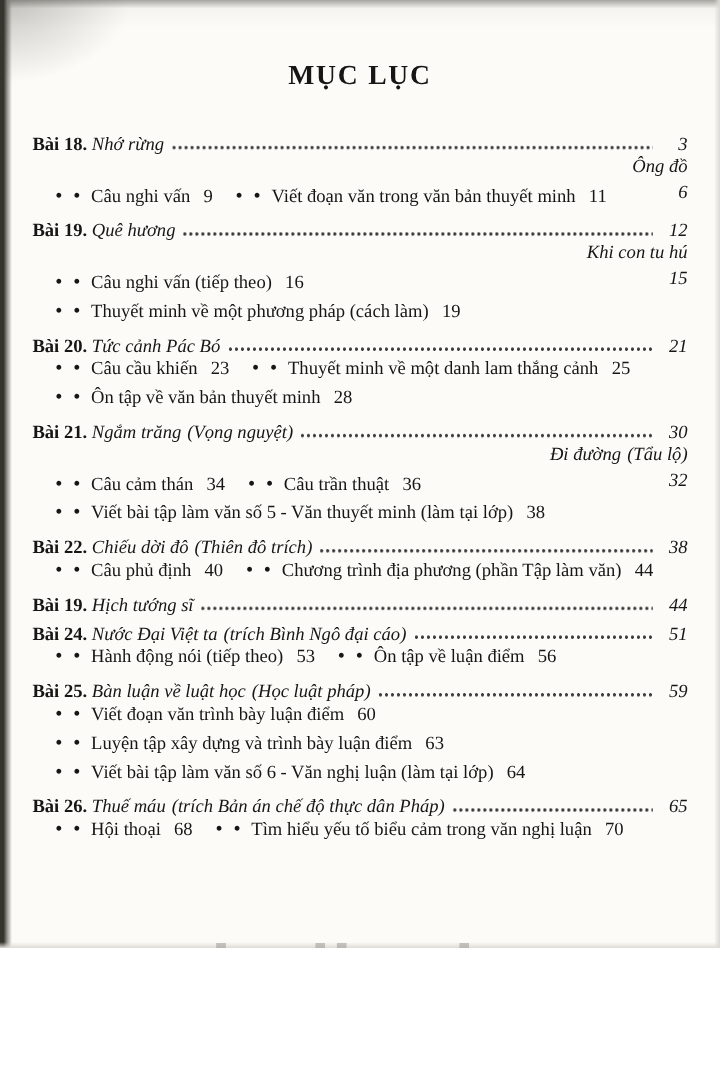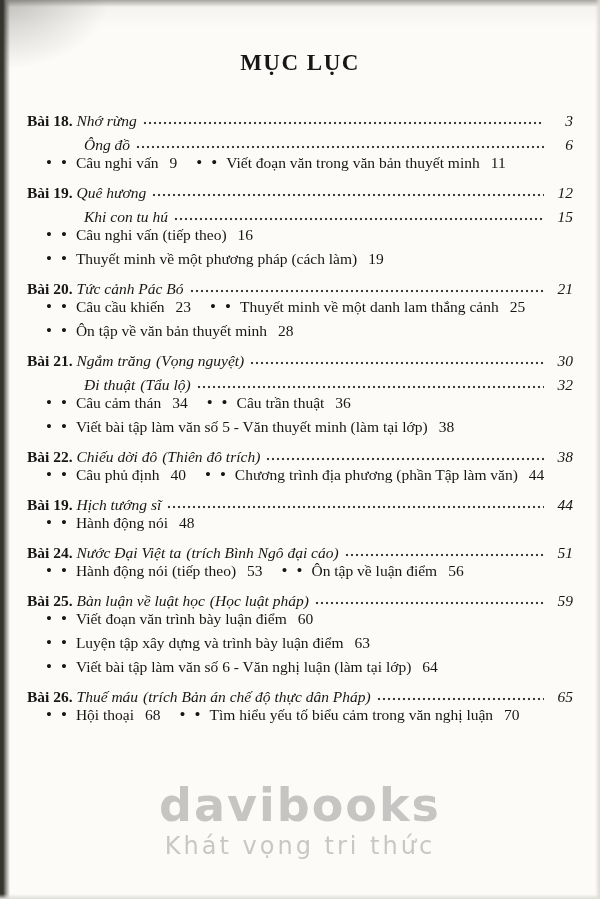--- a/index.html
+++ b/index.html
@@ -1,17 +1,17 @@
 <!DOCTYPE html>
 <html><head>
 <meta charset="utf-8">
 <style>
   html,body{margin:0;padding:0;background:#ffffff;}
   .photo{
-    position:relative;width:600px;height:899px;overflow:hidden;
+    position:relative;width:600px;height:790px;overflow:hidden;
     background:linear-gradient(180deg,#f1f0ec 0%,#fcfbf8 3%,#fcfbf8 100%);
     font-family:"Liberation Serif","DejaVu Serif",serif;
     color:#161616;
   }
   
   .edge-left{position:absolute;left:0;top:0;bottom:0;width:10px;
     background:linear-gradient(90deg,#35342f 0%,#35342f 30%,#97958e 60%,rgba(250,250,246,0) 100%);}
   .edge-top{position:absolute;top:0;left:0;right:0;height:7px;
     background:linear-gradient(180deg,#a7a5a0 0%,rgba(250,250,246,0) 100%);}
   .edge-right{position:absolute;right:0;top:0;bottom:0;width:5px;
@@ -26,21 +26,21 @@
     text-align:center;font-size:23px;font-weight:bold;letter-spacing:1.5px;
   }
 
   .toc{position:absolute;top:106px;left:27px;right:27px;}
   .row{display:flex;align-items:flex-end;height:24px;font-size:15.5px;white-space:nowrap;}
   .text{flex:0 0 auto;display:inline-flex;align-items:baseline;}
   .label{font-weight:bold;}
   .title{font-weight:normal;font-style:italic;}
   .sub{font-style:italic;margin-left:5px;}
   .plain{font-style:normal;}
-  .row.reading{padding-left:57px;}
+  .row.reading{padding-left:57px;flex-direction:column;}
   .row.bullet{padding-left:19px;}
   .bullet{display:inline-block;}
   .bullet::before{content:"\2022";font-size:17px;line-height:1;margin-right:9px;}
   .leader{
     flex:1 1 auto;min-width:12px;height:6px;margin:0 5px 4px 6px;
     background-image:radial-gradient(circle at 2px 3px,#3c3c3c 1.1px,rgba(0,0,0,0) 1.6px);
     background-size:5px 6px;background-repeat:repeat-x;background-position:left bottom;
   }
   .pagenum{flex:0 0 auto;min-width:24px;text-align:right;}
   .row.lesson .pagenum,.row.reading .pagenum{font-style:italic;}
@@ -110,21 +110,21 @@
           <span class="plain">Thuyết minh về một danh lam thắng cảnh</span>
         </span><span class="leader"></span><span class="pagenum">25</span></div><div class="row bullet"><span class="text">
           <span class="bullet"></span>
           <span class="plain">Ôn tập về văn bản thuyết minh</span>
         </span><span class="leader"></span><span class="pagenum">28</span></div><div class="row lesson">
         <span class="text"><span class="label">Bài 21.</span>&nbsp;<span class="title">Ngắm trăng</span><span class="sub">(Vọng nguyệt)</span></span>
         <span class="leader"></span>
         <span class="pagenum">30</span>
       </div><div class="row reading">
         <span class="text">
-          <span class="title">Đi thuật</span>
+          <span class="title">Đi đường</span>
           <span class="sub">(Tẩu lộ)</span>
         </span>
         <span class="leader"></span>
         <span class="pagenum">32</span>
       </div><div class="row bullet"><span class="text">
           <span class="bullet"></span>
           <span class="plain">Câu cảm thán</span>
         </span><span class="leader"></span><span class="pagenum">34</span></div><div class="row bullet"><span class="text">
           <span class="bullet"></span>
           <span class="plain">Câu trần thuật</span>
@@ -138,24 +138,21 @@
       </div><div class="row bullet"><span class="text">
           <span class="bullet"></span>
           <span class="plain">Câu phủ định</span>
         </span><span class="leader"></span><span class="pagenum">40</span></div><div class="row bullet"><span class="text">
           <span class="bullet"></span>
           <span class="plain">Chương trình địa phương (phần Tập làm văn)</span>
         </span><span class="leader"></span><span class="pagenum">44</span></div><div class="row lesson">
         <span class="text"><span class="label">Bài 19.</span>&nbsp;<span class="title">Hịch tướng sĩ</span></span>
         <span class="leader"></span>
         <span class="pagenum">44</span>
-      </div><div class="row bullet"><span class="text">
-          <span class="bullet"></span>
-          <span class="plain">Hành động nói</span>
-        </span><span class="leader"></span><span class="pagenum">48</span></div><div class="row lesson">
+      </div><div class="row lesson">
         <span class="text"><span class="label">Bài 24.</span>&nbsp;<span class="title">Nước Đại Việt ta</span><span class="sub">(trích Bình Ngô đại cáo)</span></span>
         <span class="leader"></span>
         <span class="pagenum">51</span>
       </div><div class="row bullet"><span class="text">
           <span class="bullet"></span>
           <span class="plain">Hành động nói (tiếp theo)</span>
         </span><span class="leader"></span><span class="pagenum">53</span></div><div class="row bullet"><span class="text">
           <span class="bullet"></span>
           <span class="plain">Ôn tập về luận điểm</span>
         </span><span class="leader"></span><span class="pagenum">56</span></div><div class="row lesson">

